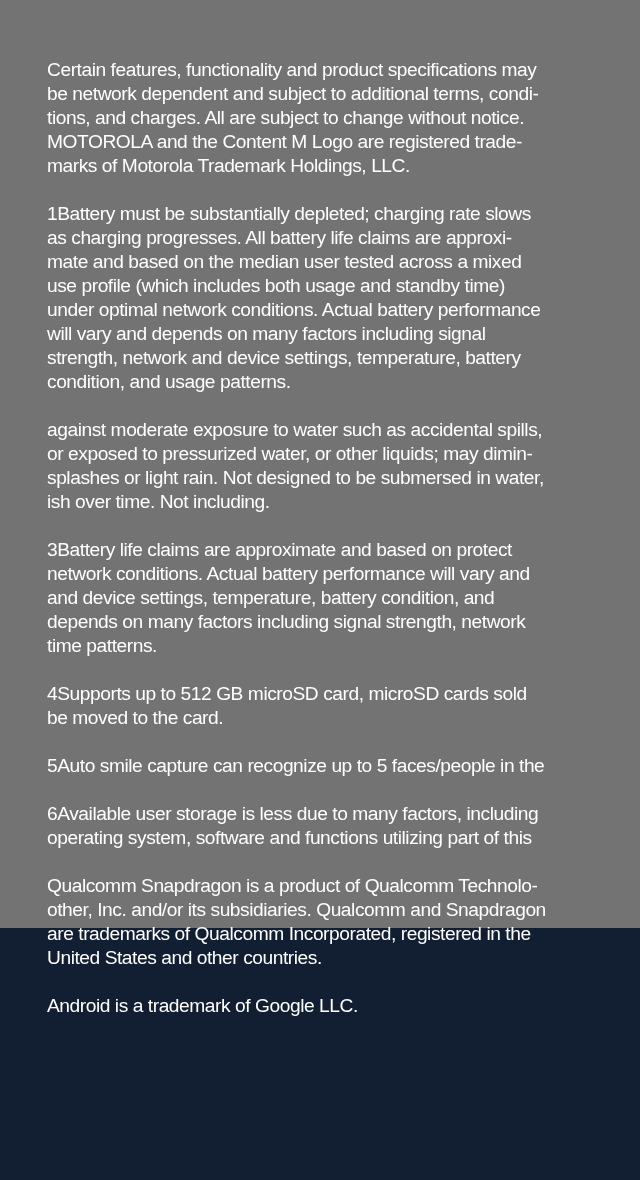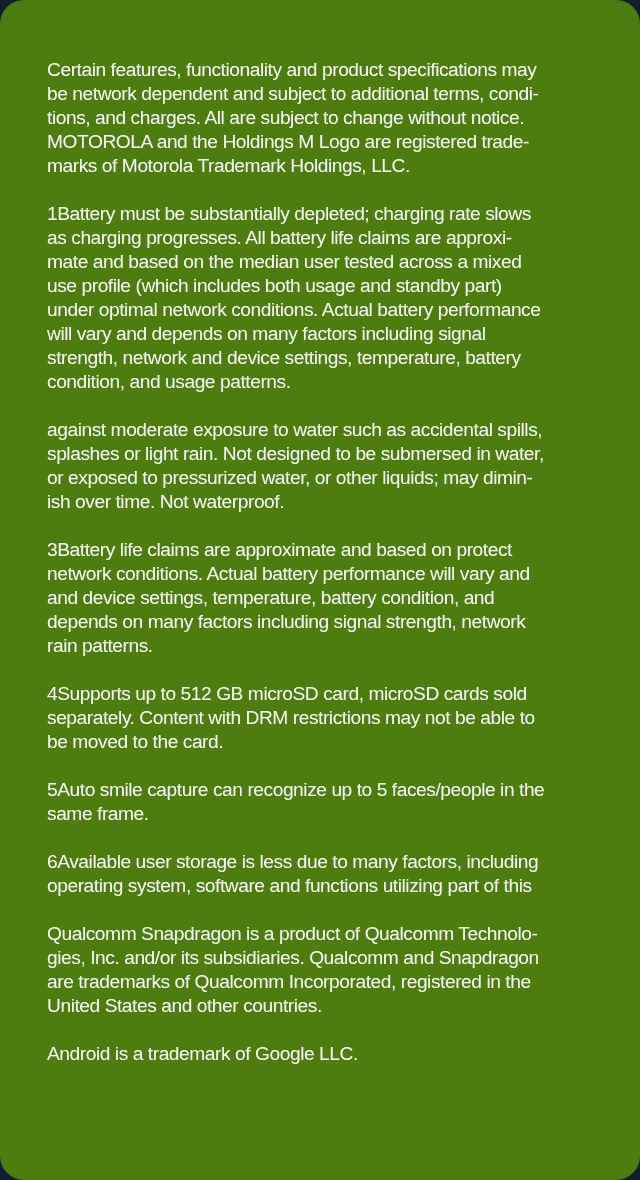--- a/index.html
+++ b/index.html
@@ -8,23 +8,22 @@
     }
     body {
       width: 640px;
       height: 1180px;
       background: #121f33;
       overflow: hidden;
     }
     .page {
       position: relative;
       width: 640px;
-      height: 1180px;
-      background: #4d7c0f;
-      border-radius: 24px;
+      height: 928px;
+      background: #737373;
     }
     .disclaimers {
       position: absolute;
       left: 47px;
       top: 58px;
       width: 580px;
       color: #ffffff;
       font-family: "Liberation Sans", sans-serif;
       font-size: 19.2px;
       line-height: 24px;
@@ -41,69 +40,67 @@
 </head>
 <body>
 
 <div class="page">
   <div class="disclaimers">
 
     <p class="para">
       <span class="line">Certain features, functionality and product specifications may</span>
       <span class="line">be network dependent and subject to additional terms, condi-</span>
       <span class="line">tions, and charges. All are subject to change without notice.</span>
-      <span class="line">MOTOROLA and the Holdings M Logo are registered trade-</span>
+      <span class="line">MOTOROLA and the Content M Logo are registered trade-</span>
       <span class="line">marks of Motorola Trademark Holdings, LLC.</span>
     </p>
 
     <p class="para">
       <span class="line">1Battery must be substantially depleted; charging rate slows</span>
       <span class="line">as charging progresses. All battery life claims are approxi-</span>
       <span class="line">mate and based on the median user tested across a mixed</span>
-      <span class="line">use profile (which includes both usage and standby part)</span>
+      <span class="line">use profile (which includes both usage and standby time)</span>
       <span class="line">under optimal network conditions. Actual battery performance</span>
       <span class="line">will vary and depends on many factors including signal</span>
       <span class="line">strength, network and device settings, temperature, battery</span>
       <span class="line">condition, and usage patterns.</span>
     </p>
 
     <p class="para">
       <span class="line">against moderate exposure to water such as accidental spills,</span>
+      <span class="line">or exposed to pressurized water, or other liquids; may dimin-</span>
       <span class="line">splashes or light rain. Not designed to be submersed in water,</span>
-      <span class="line">or exposed to pressurized water, or other liquids; may dimin-</span>
-      <span class="line">ish over time. Not waterproof.</span>
+      <span class="line">ish over time. Not including.</span>
     </p>
 
     <p class="para">
       <span class="line">3Battery life claims are approximate and based on protect</span>
       <span class="line">network conditions. Actual battery performance will vary and</span>
       <span class="line">and device settings, temperature, battery condition, and</span>
       <span class="line">depends on many factors including signal strength, network</span>
-      <span class="line">rain patterns.</span>
+      <span class="line">time patterns.</span>
     </p>
 
     <p class="para">
       <span class="line">4Supports up to 512 GB microSD card, microSD cards sold</span>
-      <span class="line">separately. Content with DRM restrictions may not be able to</span>
       <span class="line">be moved to the card.</span>
     </p>
 
     <p class="para">
       <span class="line">5Auto smile capture can recognize up to 5 faces/people in the</span>
-      <span class="line">same frame.</span>
     </p>
 
     <p class="para">
       <span class="line">6Available user storage is less due to many factors, including</span>
       <span class="line">operating system, software and functions utilizing part of this</span>
     </p>
 
     <p class="para">
       <span class="line">Qualcomm Snapdragon is a product of Qualcomm Technolo-</span>
-      <span class="line">gies, Inc. and/or its subsidiaries. Qualcomm and Snapdragon</span>
+      <span class="line">other, Inc. and/or its subsidiaries. Qualcomm and Snapdragon</span>
       <span class="line">are trademarks of Qualcomm Incorporated, registered in the</span>
       <span class="line">United States and other countries.</span>
     </p>
 
     <p class="para">
       <span class="line">Android is a trademark of Google LLC.</span>
     </p>
 
   </div>
 </div>

